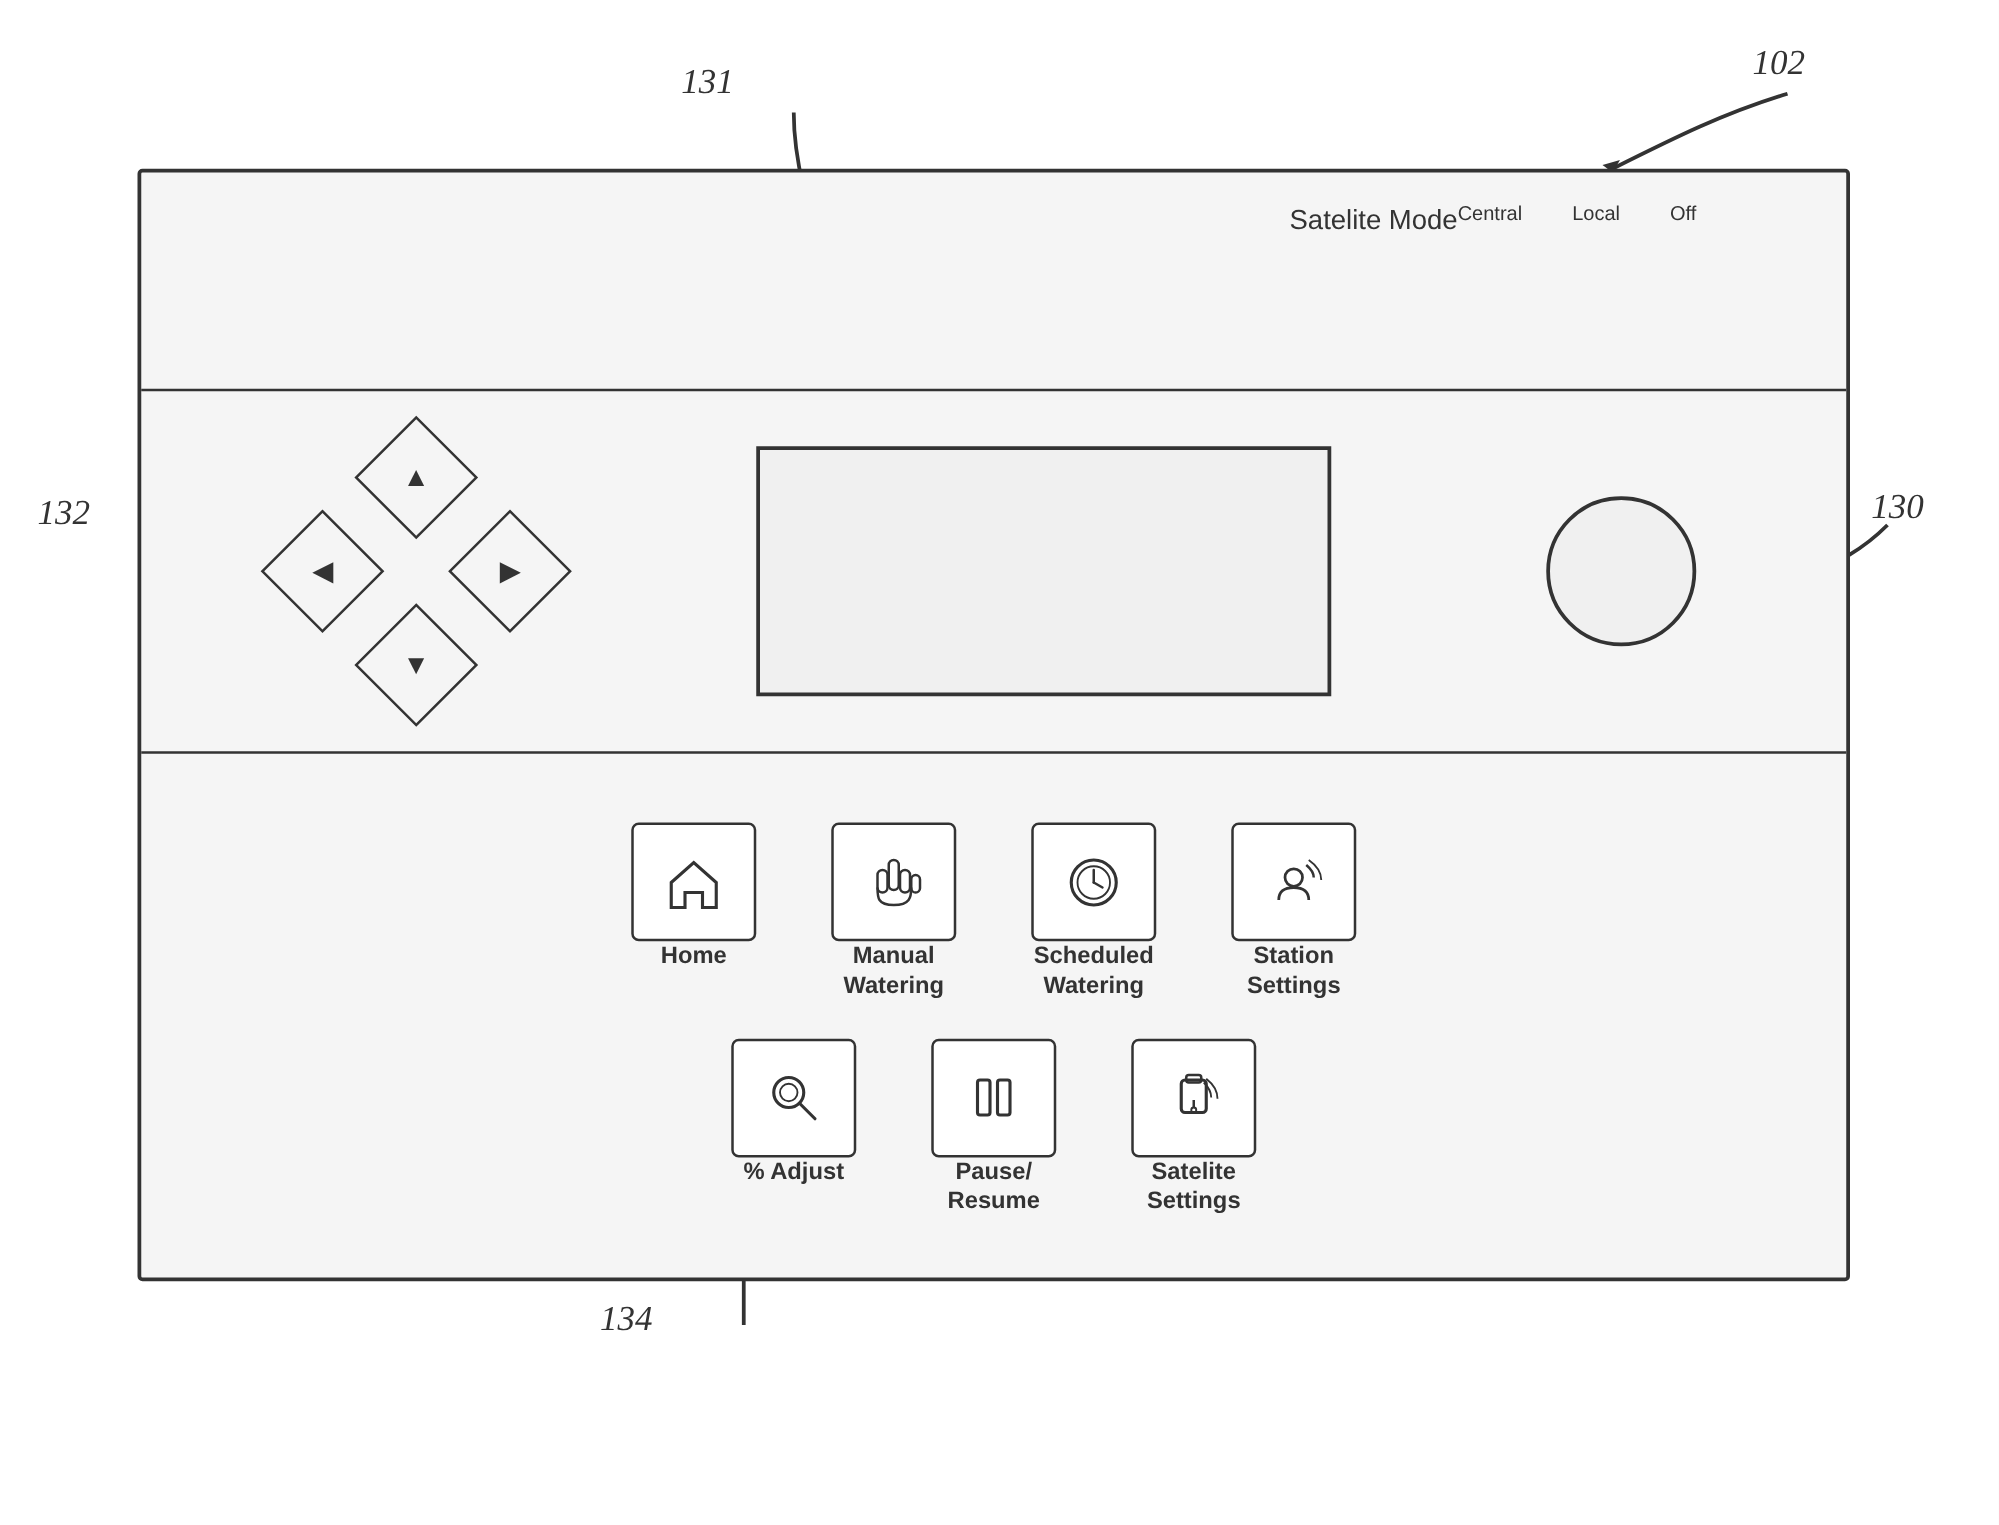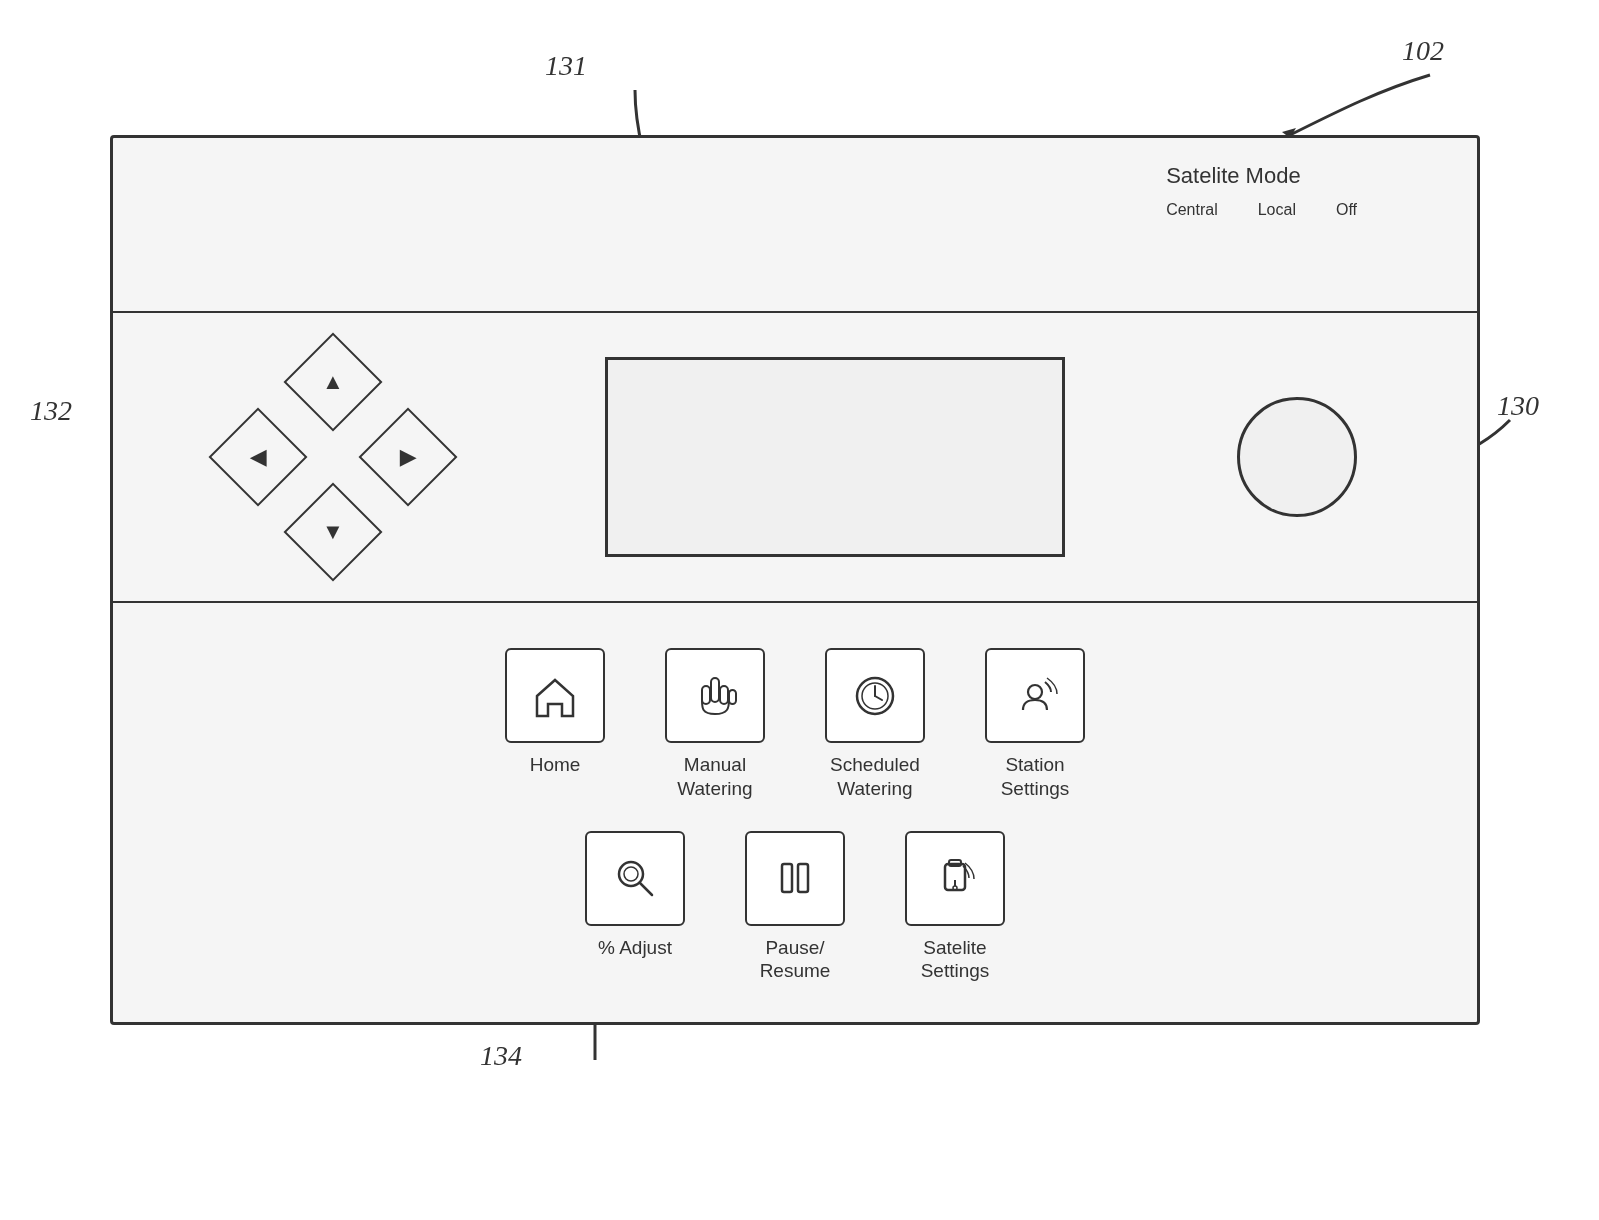--- a/index.html
+++ b/index.html
@@ -47,21 +47,21 @@
       height: 175px;
       border-bottom: 2px solid #333;
       display: flex;
       align-items: flex-start;
       justify-content: flex-end;
       padding: 25px 120px 0 0;
     }
 
     .satellite-mode-container {
       display: flex;
-      flex-direction: column;
+      flex-direction: row;
       align-items: flex-start;
     }
 
     .satellite-mode-title {
       font-size: 22px;
       color: #333;
       margin-bottom: 12px;
     }
 
     .satellite-mode-options {
@@ -164,22 +164,22 @@
       display: flex;
       gap: 60px;
       align-items: flex-start;
       justify-content: center;
     }
 
     .btn-item {
       display: flex;
       flex-direction: column;
       align-items: center;
-      gap: 10px;
       cursor: pointer;
+      font-weight: bold;
     }
 
     .btn-box {
       width: 100px;
       height: 95px;
       border: 2.5px solid #333;
       border-radius: 6px;
       background: #fff;
       display: flex;
       align-items: center;

